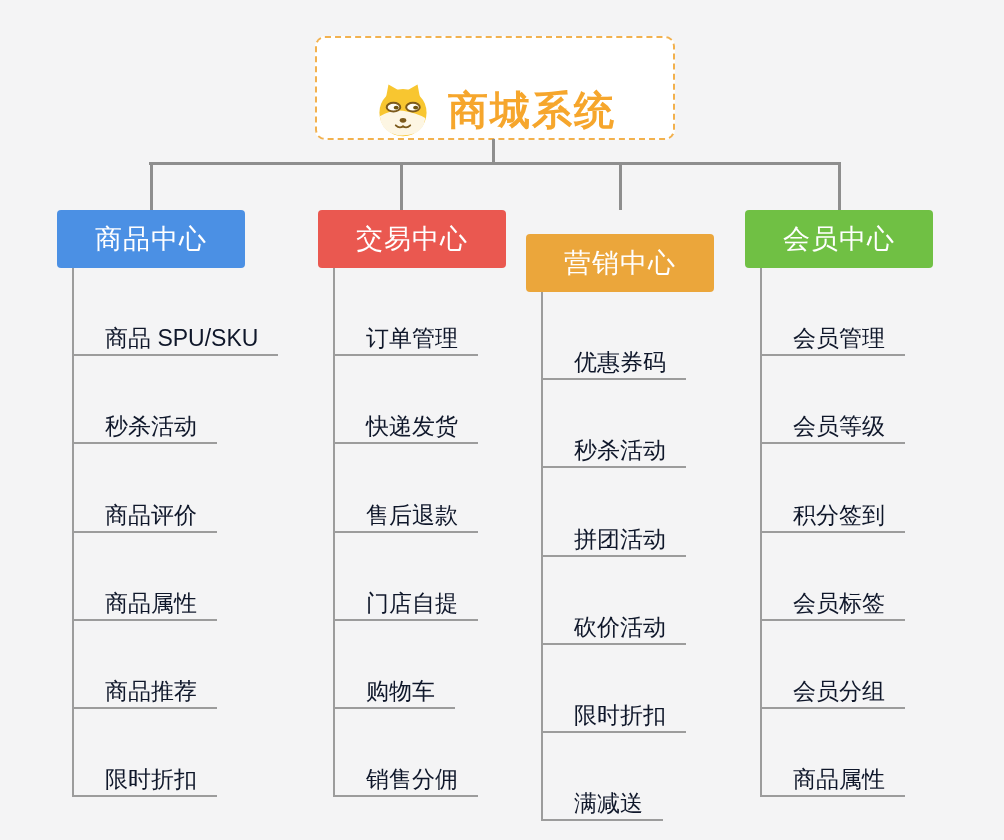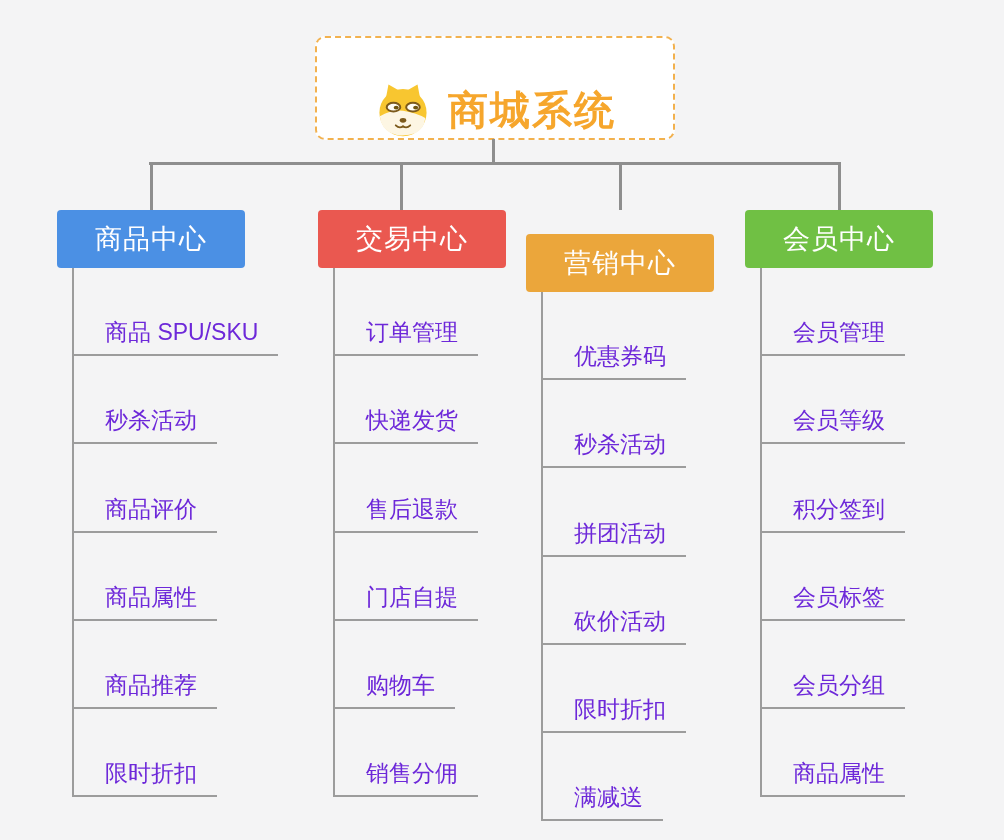--- a/index.html
+++ b/index.html
@@ -51,22 +51,22 @@
     border-left:2px solid var(--subline);
   }
   .child-row{
     height:88.2px;
     display:flex;align-items:flex-end;
     box-sizing:border-box;
   }
   .child-label{
     display:inline-block;
     border-bottom:2px solid var(--subline);
-    padding:0 20px 6px 31px;
-    font-size:23px;color:#6d28d9;
+    padding:0 20px 0 31px;
+    font-size:23px;color:#0f172a;
     white-space:nowrap;
     cursor:pointer;
   }
 </style>
 </head>
 <body style="--line: #8e8e8e; --subline: #9c9c9c;">
 
 <div class="canvas">
 
   <div class="root-node">

